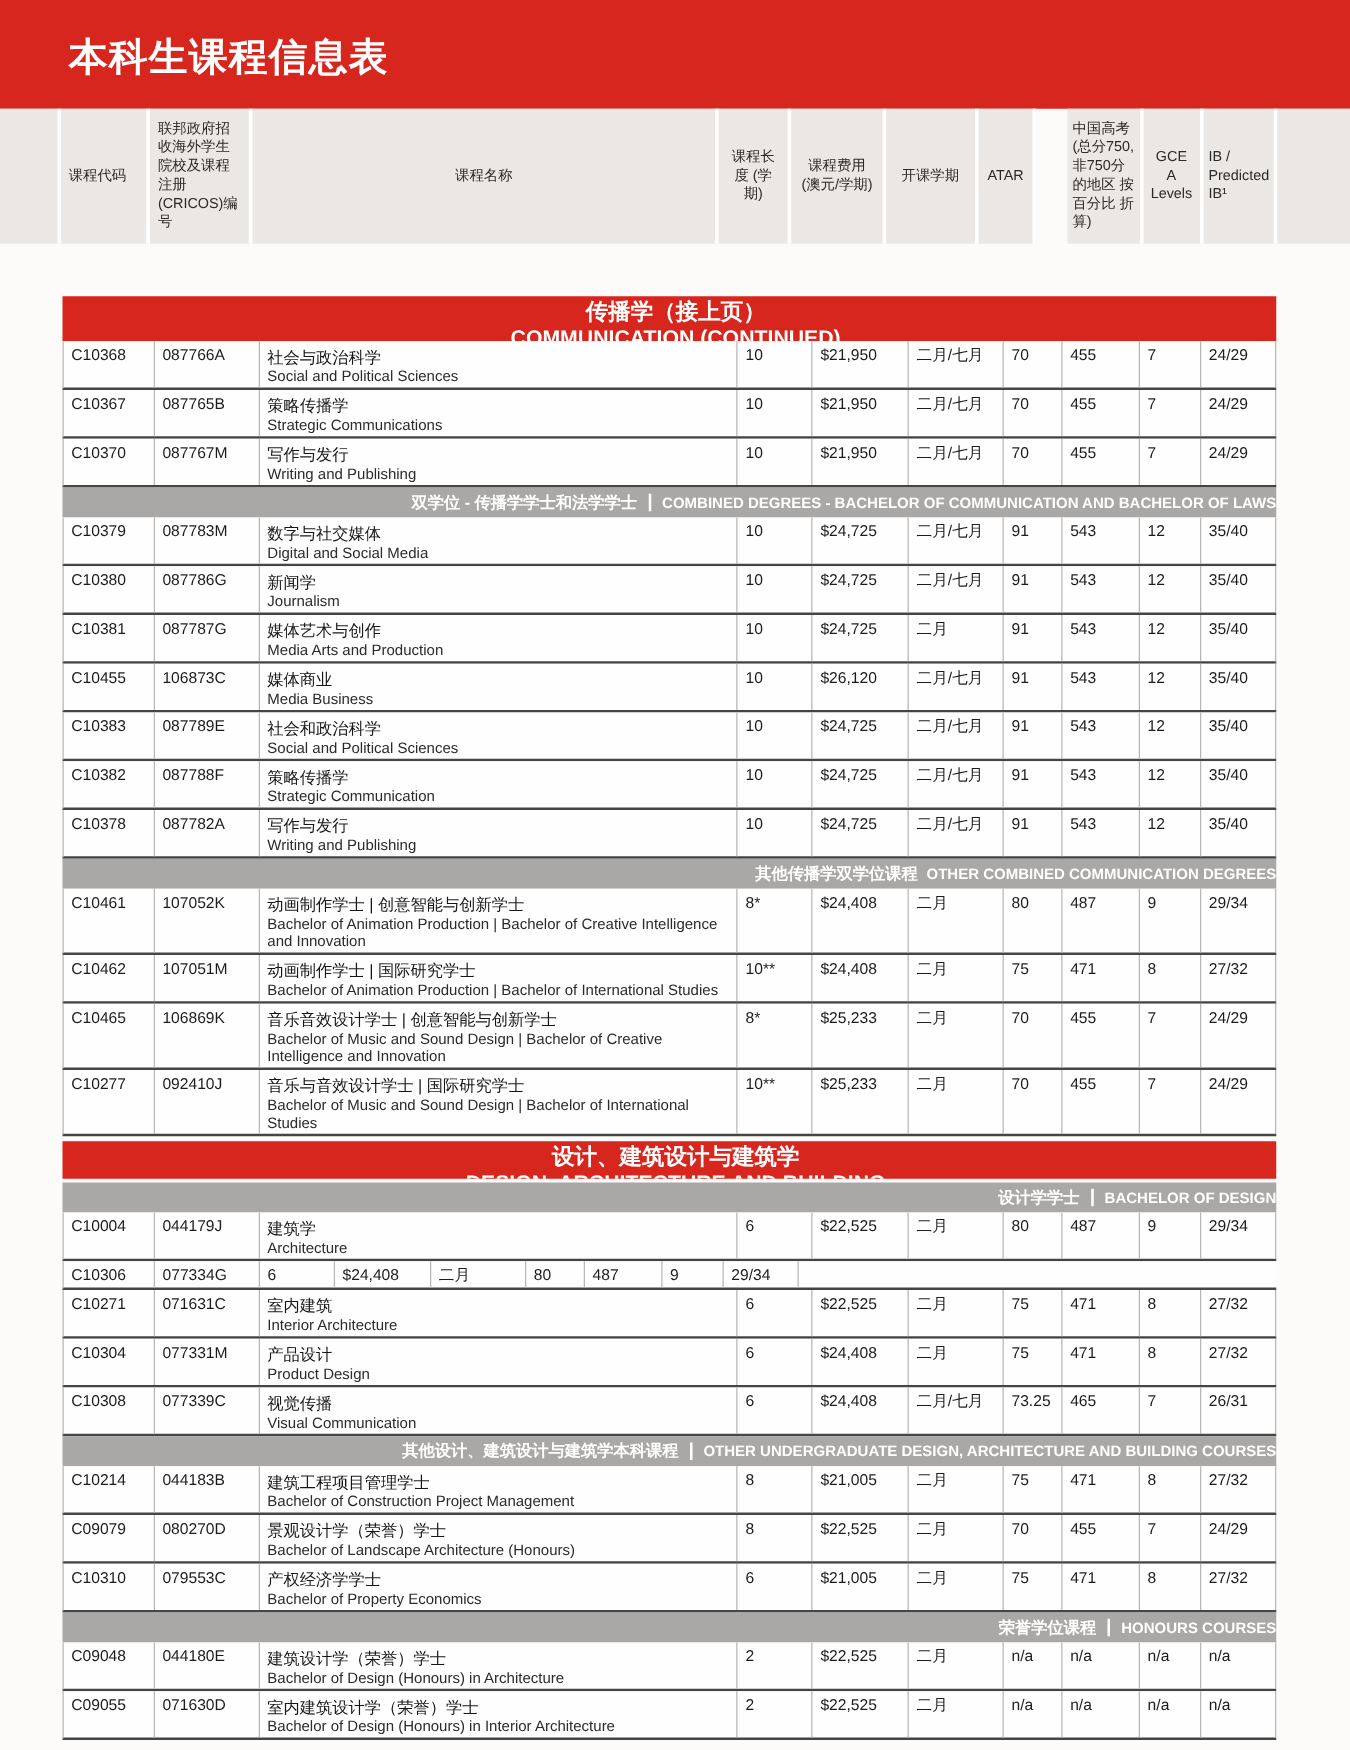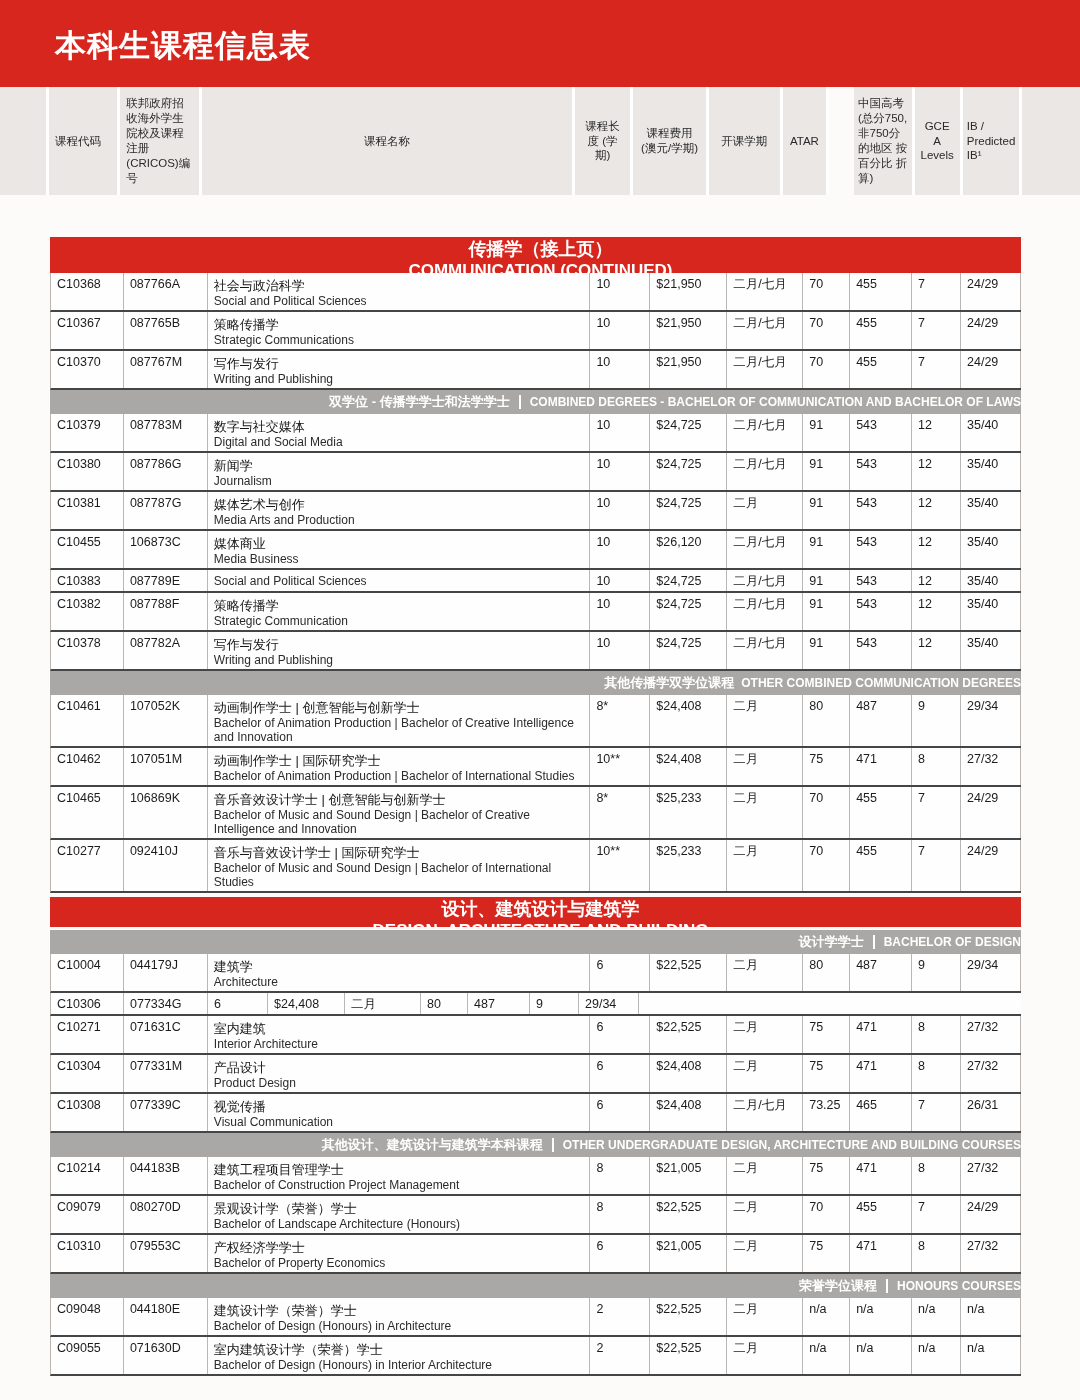--- a/index.html
+++ b/index.html
@@ -241,20 +241,21 @@
         <div class="cell c-intake">二月/七月</div>
         <div class="cell c-atar">91</div>
         <div class="cell c-gaokao">543</div>
         <div class="cell c-gce">12</div>
         <div class="cell c-ib">35/40</div>
       </div>
       <div class="trow">
         <div class="cell c-code">C10383</div>
         <div class="cell c-cricos">087789E</div>
         <div class="cell c-name">
+          <div class="name-zh">社会和政治科学</div>
           <div class="name-en">Social and Political Sciences</div>
         </div>
         <div class="cell c-len">10</div>
         <div class="cell c-fee">$24,725</div>
         <div class="cell c-intake">二月/七月</div>
         <div class="cell c-atar">91</div>
         <div class="cell c-gaokao">543</div>
         <div class="cell c-gce">12</div>
         <div class="cell c-ib">35/40</div>
       </div>

